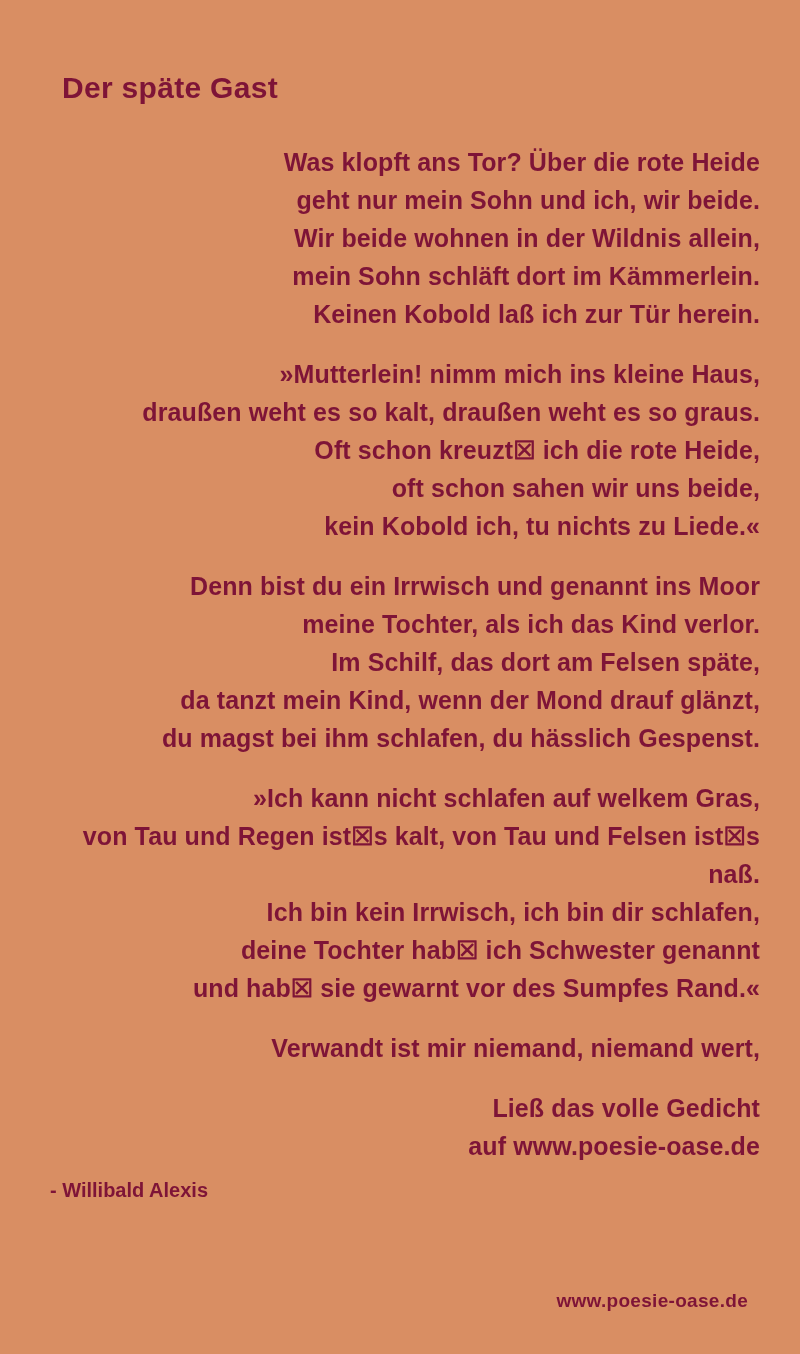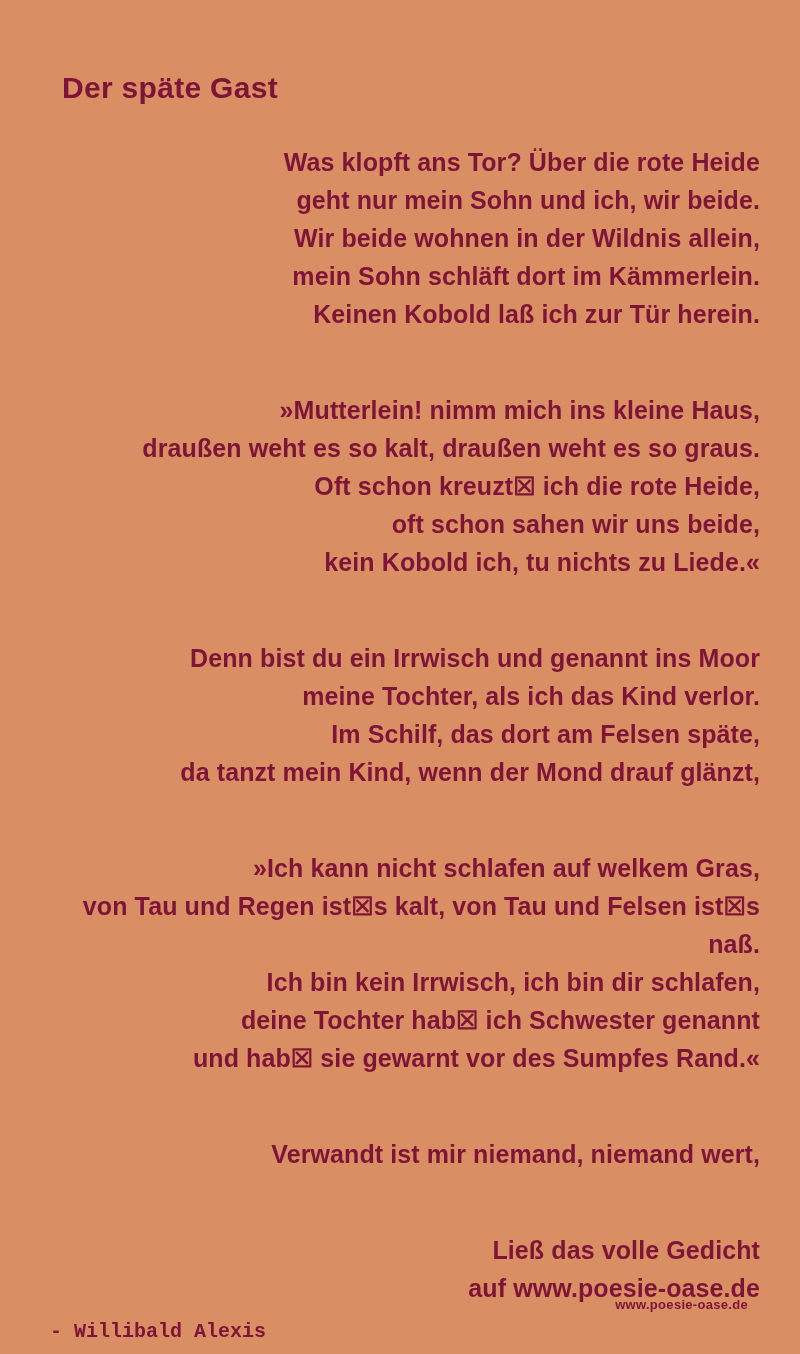--- a/index.html
+++ b/index.html
@@ -26,47 +26,46 @@
     letter-spacing: 0.3px;
   }
   .poem {
     margin-top: 36px;
   }
   .stanza {
     margin: 0;
     padding: 0;
   }
   .stanza + .stanza {
-    margin-top: 58px;
+    margin-top: 22px;
   }
   .line {
     font-size: 25px;
     font-weight: 700;
     line-height: 38px;
     margin: 0;
     white-space: nowrap;
     letter-spacing: 0.1px;
     text-align: right;
   }
   .teaser {
     margin-top: 38px;
   }
   .author-line {
     margin-top: 10px;
     font-size: 20px;
     font-weight: 700;
     line-height: 30px;
     white-space: nowrap;
-    font-family: Liberation Mono, monospace;
   }
   .footer-site {
     position: absolute;
     right: 52px;
     bottom: 42px;
-    font-size: 13px;
+    font-size: 19px;
     font-weight: 700;
     letter-spacing: 0.3px;
   }
 </style>
 </head>
 <body>
 
 <div class="content">
 
   <h1 class="poem-title">Der späte Gast</h1>
@@ -87,20 +86,21 @@
       <p class="line">Oft schon kreuzt☒ ich die rote Heide,</p>
       <p class="line">oft schon sahen wir uns beide,</p>
       <p class="line">kein Kobold ich, tu nichts zu Liede.«</p>
     </div>
 
     <div class="stanza">
       <p class="line">Denn bist du ein Irrwisch und genannt ins Moor</p>
       <p class="line">meine Tochter, als ich das Kind verlor.</p>
       <p class="line">Im Schilf, das dort am Felsen späte,</p>
       <p class="line">da tanzt mein Kind, wenn der Mond drauf glänzt,</p>
+      <p class="line">du magst bei ihm schlafen, du hässlich Gespenst.</p>
     </div>
 
     <div class="stanza">
       <p class="line">»Ich kann nicht schlafen auf welkem Gras,</p>
       <p class="line">von Tau und Regen ist☒s kalt, von Tau und Felsen ist☒s</p>
       <p class="line">naß.</p>
       <p class="line">Ich bin kein Irrwisch, ich bin dir schlafen,</p>
       <p class="line">deine Tochter hab☒ ich Schwester genannt</p>
       <p class="line">und hab☒ sie gewarnt vor des Sumpfes Rand.«</p>
     </div>

